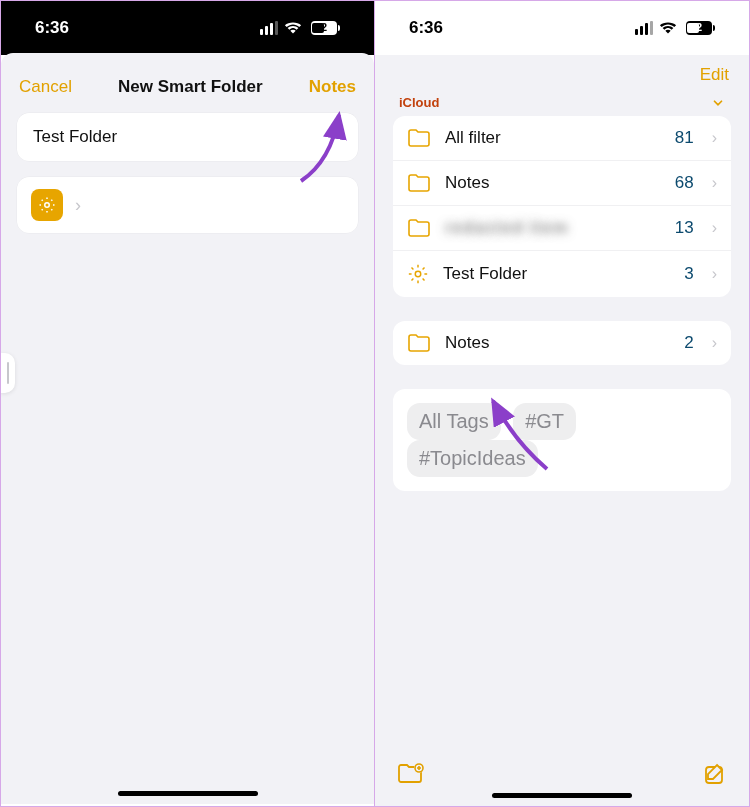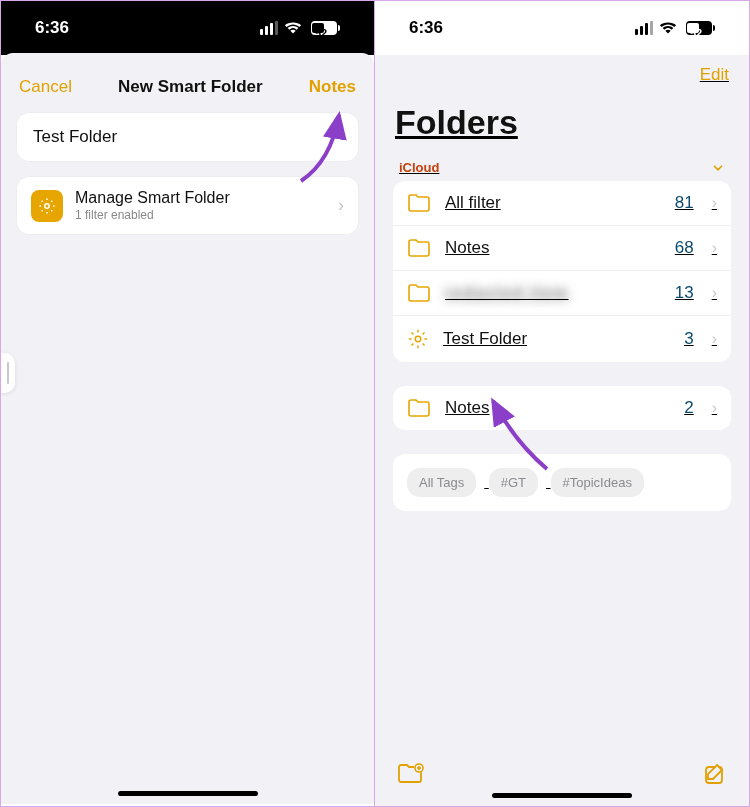--- a/index.html
+++ b/index.html
@@ -50,21 +50,21 @@
     content:""; position:absolute; right:-3px; top:4px; width:2.5px; height:6px; border-radius:0 2px 2px 0; background:currentColor;
   }
   .battery-badge .fill {
     position:absolute; left:4px; top:3px; height:10px; width:12px; border-radius:2px;
   }
   .status-bar.dark .battery-badge .body { background:#fff; }
   .status-bar.dark .battery-badge .fill { background:#000; color:#fff;}
   .status-bar.light .battery-badge .body { background:#000; }
   .status-bar.light .battery-badge .fill { background:#fff; color:#000;}
   .battery-badge .num {
-    position:absolute; left:0; width:26px; text-align:center; top:7px; font-size:11px;
+    position:absolute; left:0; width:26px; text-align:center; top:1px; font-size:11px;
   }
   .status-bar.dark .battery-badge .num{ color:#000;}
   .status-bar.light .battery-badge .num{ color:#fff;}
 
   
   .left-bg { background:#f2f2f6; height:calc(100% - 54px); position:relative; border-radius:12px 12px 0 0; margin-top:-2px;}
   .sheet-grab { width:100%; height:12px; display:flex; justify-content:center; align-items:center;}
   .left-header {
     display:flex; align-items:flex-end; justify-content:space-between;
     padding: 12px 18px 16px;
@@ -88,21 +88,21 @@
   .chev { color:#c7c7cc; font-size:18px; }
 
   .home-indicator {
     position:absolute; bottom:8px; left:50%; transform:translateX(-50%);
     width:140px; height:5px; background:#000; border-radius:3px;
   }
 
   .arrow-overlay { position:absolute; pointer-events:none; }
 
   
-  .right-content { background:#f2f2f6; height:calc(100% - 54px); position:relative; padding-bottom:52px;text-decoration:underline;}
+  .right-content { background:#f2f2f6; height:calc(100% - 54px); position:relative; padding-bottom:52px;}
   .edit-row { display:flex; justify-content:flex-end; padding:10px 20px;}
   .big-title { font-size:34px; font-weight:800; color:#111; padding:8px 20px 18px;}
   .section-header {
     display:flex; align-items:center; justify-content:space-between;
     padding:0 24px 6px; font-size:13px; font-weight:700; color:#c2410c;
   }
   .sec-chev { color:#e2a100; }
   .list {
     background:#fff; border-radius:12px; margin:0 18px 24px; overflow:hidden;
   }
@@ -113,21 +113,21 @@
   .list-row:last-child{ border-bottom:none;}
   .folder-icon { width:24px; height:20px; color:#e7a500; flex-shrink:0;}
   .gear-icon { width:22px; height:22px; color:#e7a500; flex-shrink:0;}
   .row-label { flex:1; font-size:17px; color:#111;}
   .row-label.blur { color:transparent; text-shadow:0 0 10px rgba(100,100,100,.8); letter-spacing:1px; font-weight:600;}
   .row-count { color:#0c4a6e; font-size:17px; margin-right:4px;}
   .row-chev { color:#c7c7cc; font-size:16px;}
 
   .tags-box { background:#fff; border-radius:12px; margin:0 18px 24px; padding:14px;}
   .tag-pill {
-    display:inline-block; background:#eeeeef; color:#8a8a8f; font-size:13px;
+    display:inline-block; background:#eeeeef; color:#8a8a8f; font-size:20px;
     padding:7px 12px; border-radius:13px; margin-right:8px;
   }
 
   .toolbar {
     position:absolute; bottom:0; left:0; right:0; height:50px;
     display:flex; align-items:center; justify-content:space-between;
     padding:0 22px 14px; background:#f2f2f6;
   }
   .tb-icon { color:#e2a100; }
 
@@ -177,24 +177,20 @@
     </div>
 
     <div class="card">
       <div class="manage-row">
         <div class="gear-badge">
           <svg width="18" height="18" viewBox="0 0 24 24" fill="none" stroke="currentColor" stroke-width="2">
               <circle cx="12" cy="12" r="3"></circle>
               <path d="M12 2v2M12 20v2M4.9 4.9l1.4 1.4M17.7 17.7l1.4 1.4M2 12h2M20 12h2M4.9 19.1l1.4-1.4M17.7 6.3l1.4-1.4"></path>
             </svg>
         </div>
-        <div class="manage-texts">
-          <div class="manage-title">Manage Smart Folder</div>
-          <div class="manage-sub">1 filter enabled</div>
-        </div>
         <span class="chev">›</span>
       </div>
     </div>
 
     <div class="peek">
         <span></span>
       </div>
 
     <svg class="arrow-overlay" style="top:48px; left:280px;" width="90" height="90">
       <defs>
@@ -227,21 +223,20 @@
           <div class="fill"></div>
         <span class="num">52</span>
       </div>
     </div>
   </div>
 
   <div class="right-content">
     <div class="edit-row">
       <span class="accent">Edit</span>
     </div>
-    <div class="big-title">Folders</div>
 
     <div class="section-header">
       <span>iCloud</span>
       <svg width="14" height="14" viewBox="0 0 24 24" class="sec-chev">
           <path d="M6 9l6 6 6-6" stroke="currentColor" stroke-width="3" fill="none" stroke-linecap="round"></path>
         </svg>
     </div>
     <div class="list">
       <div class="list-row">
         <svg class="folder-icon" viewBox="0 0 24 20">

